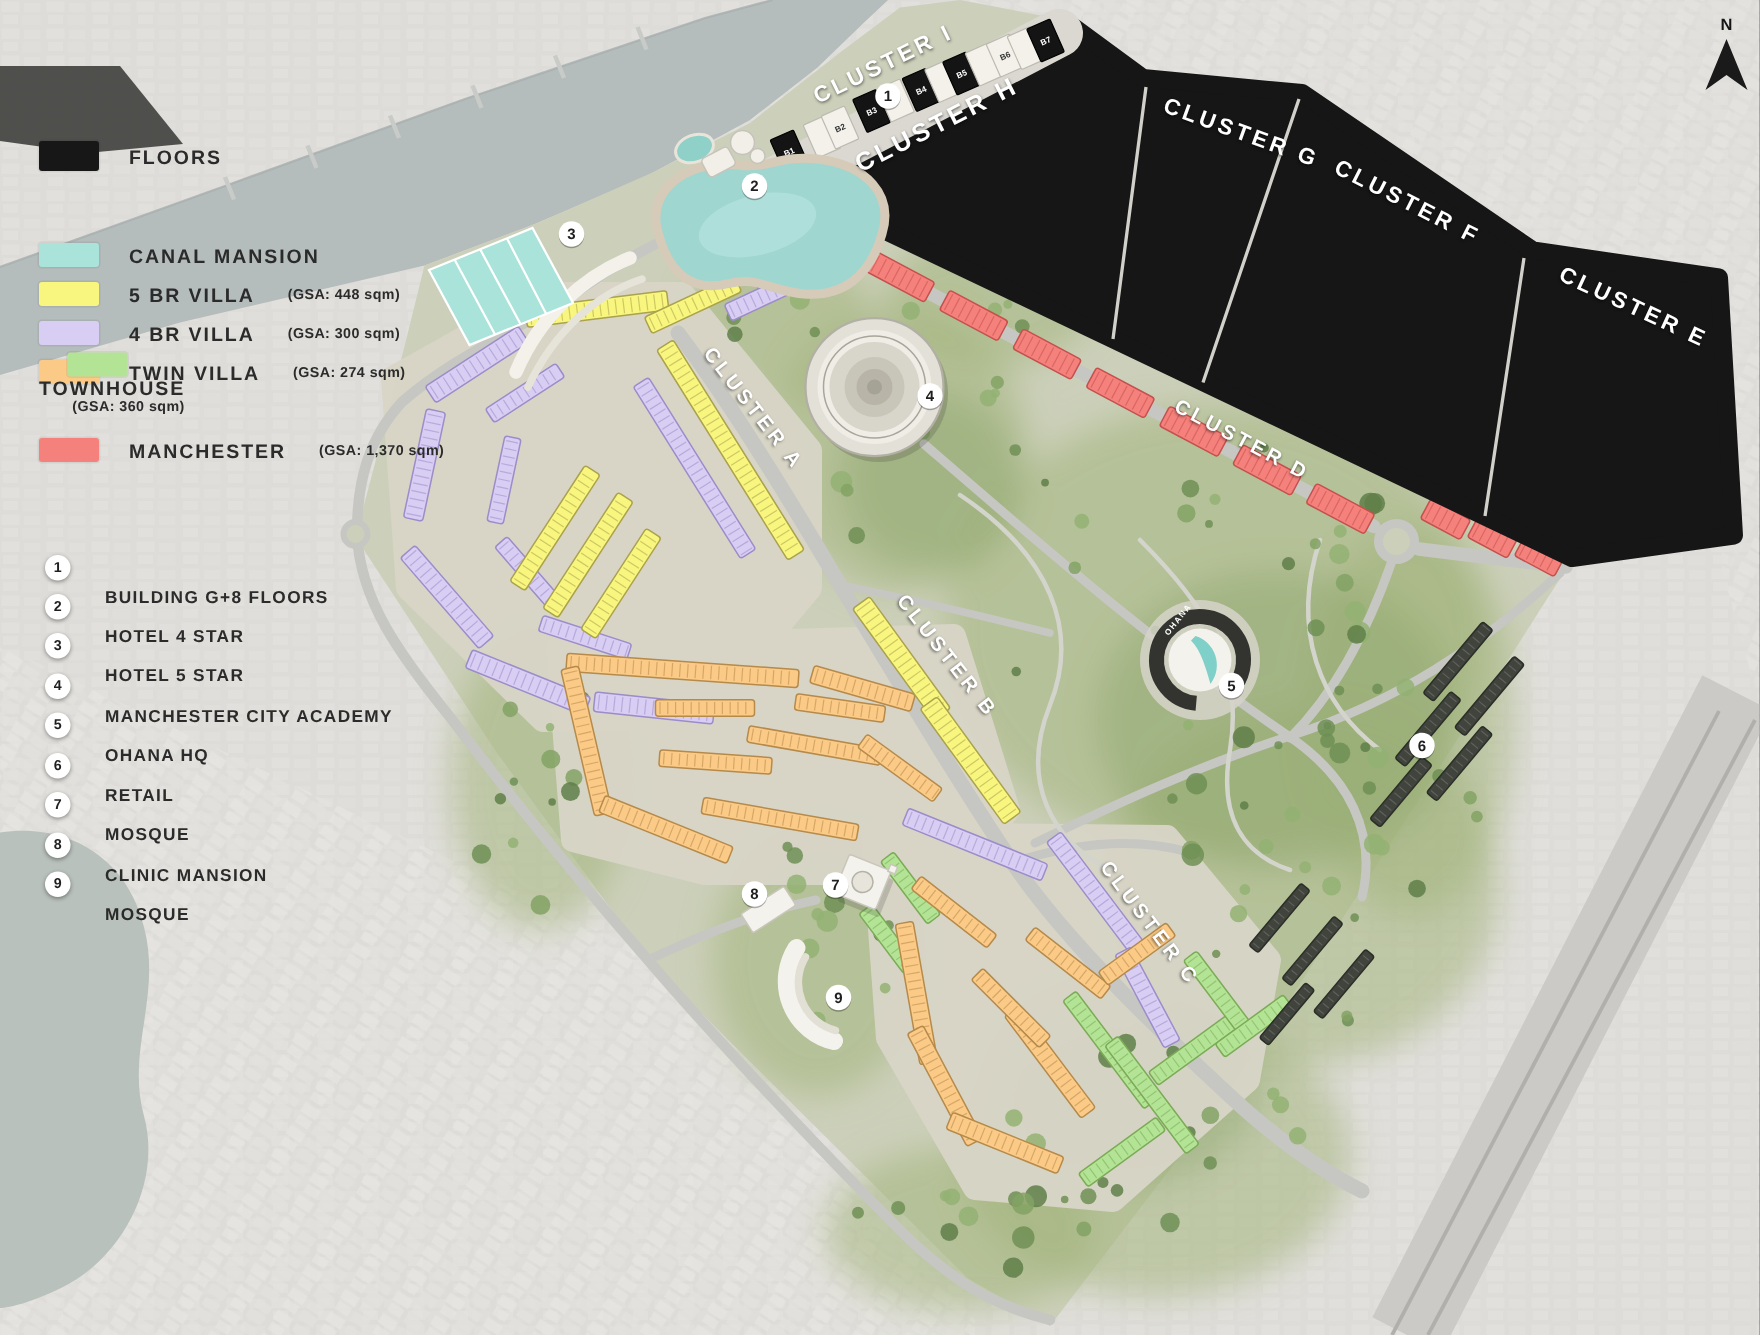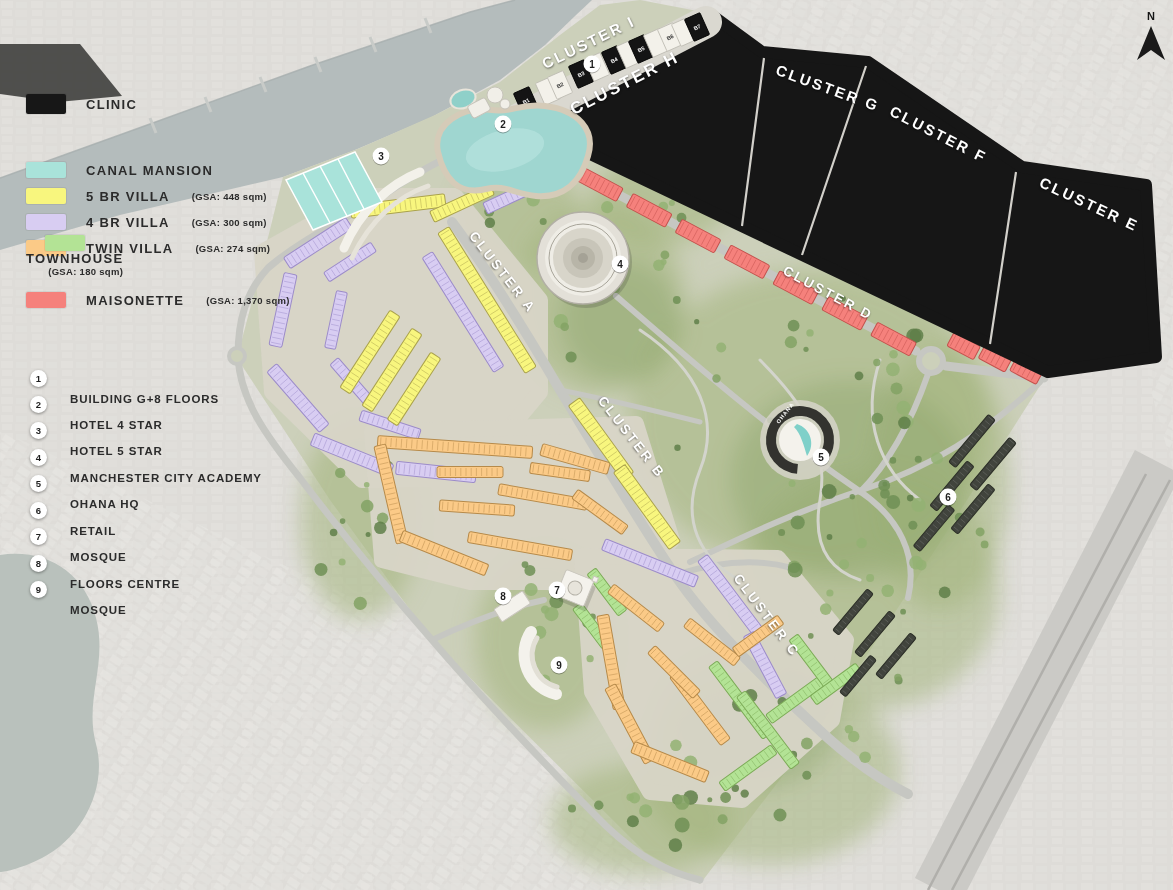--- a/index.html
+++ b/index.html
@@ -686,21 +686,21 @@
         </g>
       </g>
     <g>
       <path d="M1151,26 L1165,60 L1151,50 L1137,60 Z" fill="#1a1a1a"></path>
       <text class="north-text" x="1151" y="20">N</text>
     </g>
   </svg>
   <div id="legend" style="position:absolute;inset:0;pointer-events:none;">
       <div class="legend-row locked" style="left: 26px; top: 104px;">
         <span class="swatch" style="background: rgb(23, 23, 23);"></span>
-        <span class="leg-label">CLINIC</span>
+        <span class="leg-label">FLOORS</span>
       </div>
       <div class="legend-row" style="left: 26px; top: 170px; text-align: center;">
         <span class="swatch" style="background: rgb(169, 227, 218);"></span>
         <span class="leg-label">CANAL MANSION</span>
       </div>
       <div class="legend-row" style="left: 26px; top: 196px; text-align: center;">
         <span class="swatch" style="background: rgb(248, 246, 126);"></span>
         <span class="leg-label">5 BR VILLA</span>
         <span class="leg-gsa">(GSA: 448 sqm)</span>
       </div>
@@ -710,25 +710,25 @@
         <span class="leg-gsa">(GSA: 300 sqm)</span>
       </div>
       <div class="legend-row" style="left: 26px; top: 248px;">
         <span class="swatch" style="background: rgb(251, 202, 135);"></span>
         <span class="leg-label">TWIN VILLA</span>
         <span class="leg-gsa">(GSA: 274 sqm)</span>
       </div>
       <div class="legend-row" style="left: 26px; top: 256px; flex-direction: column;">
         <span class="swatch" style="background: rgb(179, 227, 149);"></span>
         <span class="leg-label">TOWNHOUSE</span>
-        <span class="leg-gsa">(GSA: 180 sqm)</span>
+        <span class="leg-gsa">(GSA: 360 sqm)</span>
       </div>
       <div class="legend-row" style="left: 26px; top: 300px;">
         <span class="swatch" style="background: rgb(245, 129, 124);"></span>
-        <span class="leg-label">MAISONETTE</span>
+        <span class="leg-label">MANCHESTER</span>
         <span class="leg-gsa">(GSA: 1,370 sqm)</span>
       </div>
     </div>
   <div id="keylist" style="position:absolute;inset:0;pointer-events:none;">
       <div class="key-row" style="left: 30px; top: 378px;">
         <span class="key-num">1</span>
         <span class="key-label">BUILDING G+8 FLOORS</span>
       </div>
       <div class="key-row" style="left: 30px; top: 404px;">
         <span class="key-num">2</span>
@@ -749,20 +749,20 @@
       <div class="key-row" style="left: 30px; top: 510px;">
         <span class="key-num">6</span>
         <span class="key-label">RETAIL</span>
       </div>
       <div class="key-row" style="left: 30px; top: 536px;">
         <span class="key-num">7</span>
         <span class="key-label">MOSQUE</span>
       </div>
       <div class="key-row" style="left: 30px; top: 563px;">
         <span class="key-num">8</span>
-        <span class="key-label">FLOORS CENTRE</span>
+        <span class="key-label">CLINIC MANSION</span>
       </div>
       <div class="key-row" style="left: 30px; top: 589px;">
         <span class="key-num">9</span>
         <span class="key-label">MOSQUE</span>
       </div>
     </div>
 </div>
 
 </body></html>

